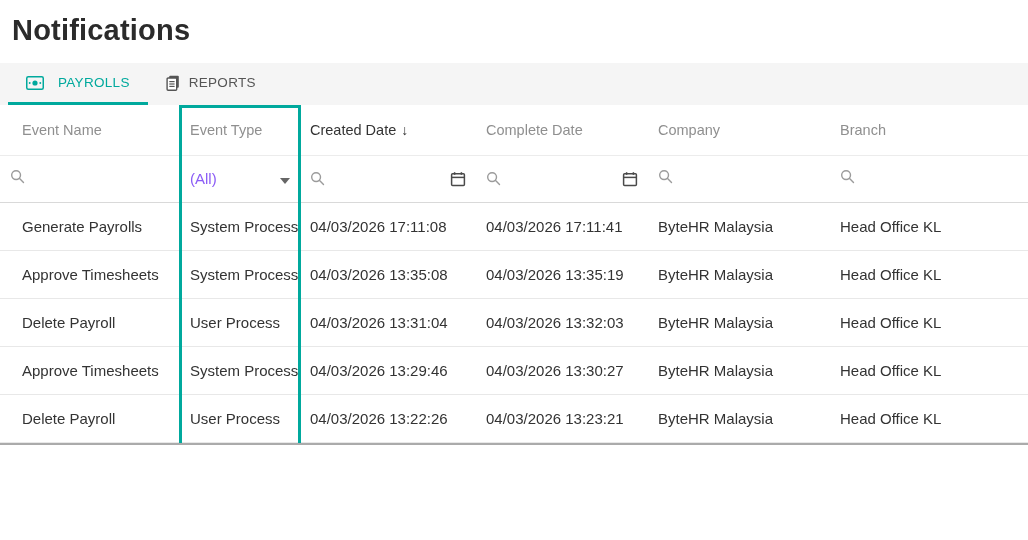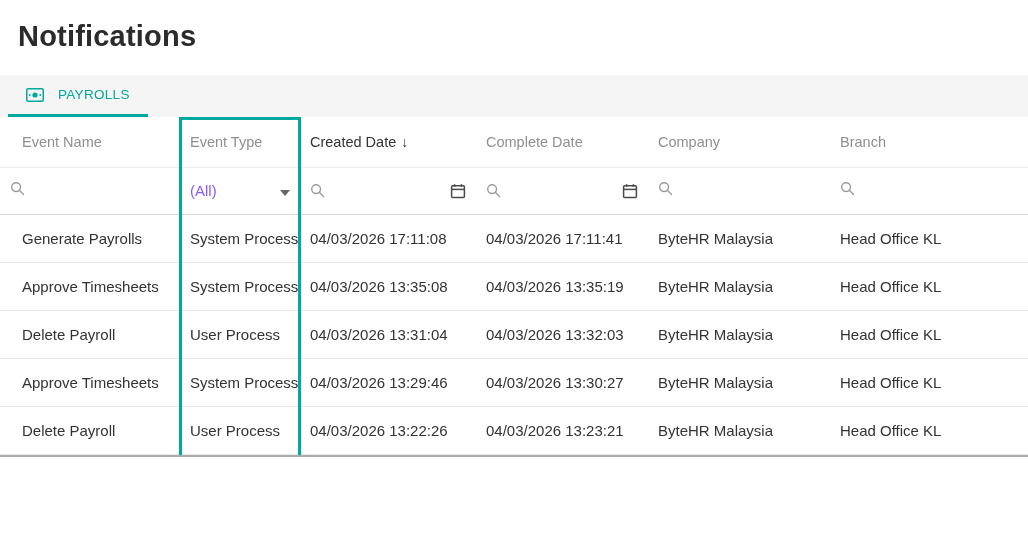--- a/index.html
+++ b/index.html
@@ -3,21 +3,21 @@
 <meta charset="utf-8">
 <style>
   :root { --accent:#00a99d; }
   * { box-sizing:border-box; }
   html,body { margin:0; padding:0; }
   body {
     width:1028px; height:540px; overflow:hidden; background:#fff;
     font-family:"Liberation Sans","DejaVu Sans",sans-serif; color:#333;
   }
   h1.page-title {
-    margin:10px; padding:10px 8px 0 8px; height:55px;
+    margin:4px; padding:10px 8px 0 8px; height:55px;
     font-size:29px; font-weight:700; color:#2b2b2b; letter-spacing:.2px;
   }
   
   .tabbar {
     height:42px; background:#f5f5f5; display:flex; align-items:stretch;
     padding-left:8px;
   }
   .tab {
     display:flex; align-items:center; gap:9px; padding:0 18px;
     font-size:13.5px; color:#555; cursor:pointer; letter-spacing:.3px;
@@ -66,20 +66,32 @@
   <div class="tab active">
     <span class="ticon">
       <svg width="18" height="14" viewBox="0 0 18 14">
           <rect x="0.75" y="0.75" width="16.5" height="12.5" rx="1.5" fill="none" stroke="#00a99d" stroke-width="1.5"></rect>
           <circle cx="9" cy="7" r="2.6" fill="#00a99d"></circle>
           <circle cx="3.7" cy="7" r="0.95" fill="#00a99d"></circle>
           <circle cx="14.3" cy="7" r="0.95" fill="#00a99d"></circle>
         </svg>
     </span>
     <span>PAYROLLS</span>
+  </div>
+  <div class="tab">
+    <span class="ticon">
+      <svg width="14" height="16" viewBox="0 0 14 16">
+          <rect x="3.2" y="0.8" width="9.6" height="12" rx="1" fill="#555"></rect>
+          <rect x="1.1" y="3" width="9.6" height="12.2" rx="1" fill="#fff" stroke="#555" stroke-width="1.4"></rect>
+          <line x1="3.3" y1="6.6" x2="8.6" y2="6.6" stroke="#555" stroke-width="1.2"></line>
+          <line x1="3.3" y1="9" x2="8.6" y2="9" stroke="#555" stroke-width="1.2"></line>
+          <line x1="3.3" y1="11.4" x2="8.6" y2="11.4" stroke="#555" stroke-width="1.2"></line>
+        </svg>
+    </span>
+    <span>REPORTS</span>
   </div>
 </div>
 
 <div class="grid">
   <table>
     <colgroup>
       <col style="width:180px">
         <col style="width:120px">
         <col style="width:176px">
       <col style="width:172px">

